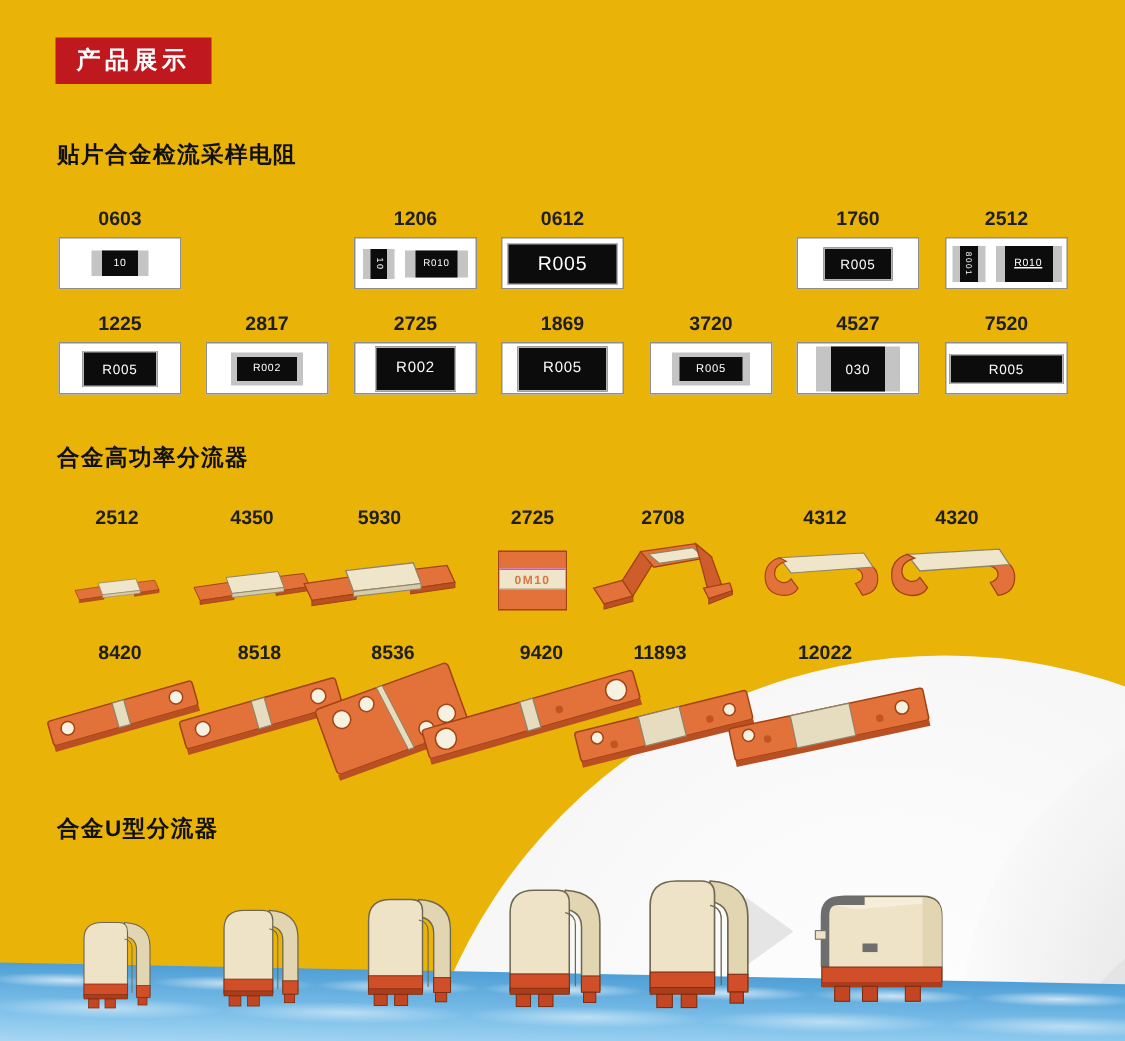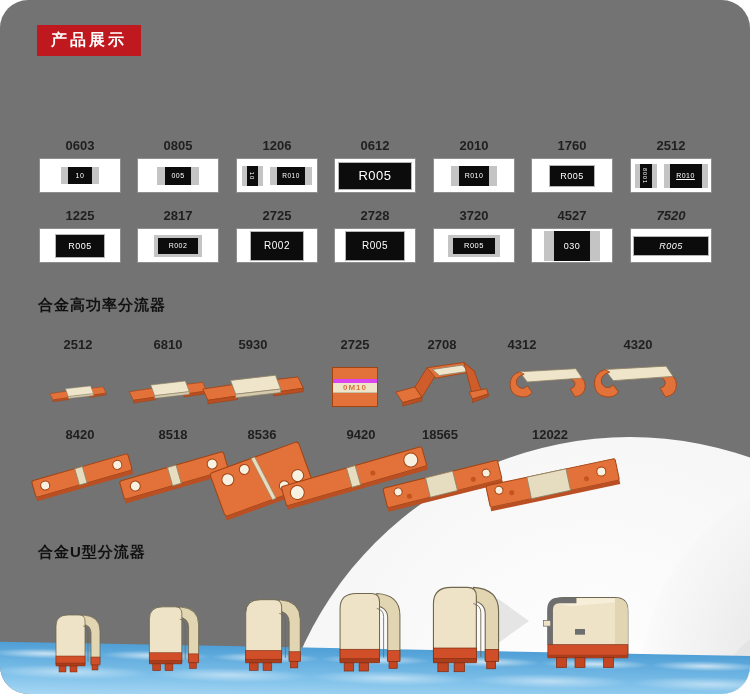--- a/index.html
+++ b/index.html
@@ -1,17 +1,17 @@
 <!DOCTYPE html>
 <html><head>
 <meta charset="utf-8">
 <style>
   html,body{margin:0;padding:0;background:#fff;}
-  #canvas{position:relative;width:750px;height:694px;background:#737373;overflow:hidden;
-          font-family:"Liberation Sans", sans-serif;color:#1f1f1f;border-radius:28px;}
+  #canvas{position:relative;width:750px;height:694px;background:#eab308;overflow:hidden;
+          font-family:"Liberation Sans", sans-serif;color:#1f1f1f;}
   
   .bg{position:absolute;z-index:0;}
   .bgc1{left:270px;top:437px;width:720px;height:720px;border-radius:50%;
         background:radial-gradient(circle at 45% 38%, #ffffff 0%, #f6f6f6 52%, #e9e9e9 76%, #f3f3f3 100%);}
   .bgc2{left:640px;top:470px;width:430px;height:430px;border-radius:50%;
         background:radial-gradient(circle, rgba(214,214,214,.85) 0%, rgba(233,233,233,.45) 55%, rgba(255,255,255,0) 75%);}
   .bgc3{left:705px;top:610px;width:250px;height:250px;border-radius:50%;background:#e2e2e2;opacity:.75;}
   .arrow-dec{left:497px;top:598px;width:0;height:0;border-left:32px solid #e5e5e5;
              border-top:23px solid transparent;border-bottom:23px solid transparent;}
   .sky{position:absolute;z-index:1;left:-10px;top:649px;width:780px;height:70px;
@@ -43,53 +43,46 @@
   .flabel{position:absolute;z-index:2;width:82px;text-align:center;font-size:13px;
           font-weight:600;color:#1f1f1f;}
   .comp{position:absolute;z-index:2;}
   
   .shunt-face{position:absolute;z-index:2;width:46px;height:40px;border:1px solid #a24312;
               display:flex;flex-direction:column;box-sizing:border-box;}
   .sf-band{flex:0 0 11px;background:#e2713a;}
   .sf-band.bot{flex:0 0 13px;}
   .sf-mid{flex:1;background:#efe5ca;display:flex;align-items:center;justify-content:center;
           font-size:8px;font-weight:bold;color:#d8773f;letter-spacing:1px;
-          border-top:4px solid #d946ef;border-bottom:1px solid #c8bfa4;}
+          border-top:1px solid #d946ef;border-bottom:1px solid #c8bfa4;}
 </style>
 </head>
 <body>
 
 <div id="canvas">
 
   <div class="bg bgc1"></div>
   <div class="bg bgc2"></div>
   <div class="bg bgc3"></div>
   <div class="bg arrow-dec"></div>
   <div class="sky"></div>
 
   <div class="badge">产品展示</div>
 
+  <div class="sec-title" style="top:94px;">贴片合金检流采样电阻</div>
 
   <div class="cell" style="left:39px;top:138px;">
     <div class="plabel">0603</div>
     <div class="pbox">
       <div class="cap" style="padding:0 7px;">
         <div class="chipb" style="width:24px;height:17px;font-size:7px;">10</div>
       </div>
     </div>
   </div>
 
-  <div class="cell" style="left:137px;top:138px;">
-    <div class="plabel">0805</div>
-    <div class="pbox">
-      <div class="cap" style="padding:0 8px;">
-        <div class="chipb" style="width:26px;height:18px;font-size:7px;">005</div>
-      </div>
-    </div>
-  </div>
 
   <div class="cell" style="left:236px;top:138px;">
     <div class="plabel">1206</div>
     <div class="pbox">
       <div class="cap" style="padding:0 5px;">
         <div class="chipb" style="width:11px;height:20px;font-size:6px;">
           <span class="rot">10</span>
         </div>
       </div>
       <div class="cap" style="padding:0 7px;">
@@ -98,28 +91,20 @@
     </div>
   </div>
 
   <div class="cell" style="left:334px;top:138px;">
     <div class="plabel">0612</div>
     <div class="pbox">
       <div class="chipb bordered" style="width:72px;height:26px;font-size:13px;">R005</div>
     </div>
   </div>
 
-  <div class="cell" style="left:433px;top:138px;">
-    <div class="plabel">2010</div>
-    <div class="pbox">
-      <div class="cap" style="padding:0 8px;">
-        <div class="chipb" style="width:30px;height:20px;font-size:7px;">R010</div>
-      </div>
-    </div>
-  </div>
 
   <div class="cell" style="left:531px;top:138px;">
     <div class="plabel">1760</div>
     <div class="pbox">
       <div class="chipb bordered" style="width:44px;height:20px;font-size:9px;">R005</div>
     </div>
   </div>
 
   <div class="cell" style="left:630px;top:138px;">
     <div class="plabel">2512</div>
@@ -152,21 +137,21 @@
   </div>
 
   <div class="cell" style="left:236px;top:208px;">
     <div class="plabel">2725</div>
     <div class="pbox">
       <div class="chipb bordered" style="width:52px;height:28px;font-size:10px;">R002</div>
     </div>
   </div>
 
   <div class="cell" style="left:334px;top:208px;">
-    <div class="plabel">2728</div>
+    <div class="plabel">1869</div>
     <div class="pbox">
       <div class="chipb bordered" style="width:58px;height:28px;font-size:10px;">R005</div>
     </div>
   </div>
 
   <div class="cell" style="left:433px;top:208px;">
     <div class="plabel">3720</div>
     <div class="pbox">
       <div class="cap" style="padding:3px 5px;">
         <div class="chipb" style="width:42px;height:16px;font-size:7.5px;">R005</div>
@@ -176,35 +161,35 @@
 
   <div class="cell" style="left:531px;top:208px;">
     <div class="plabel">4527</div>
     <div class="pbox">
       <div class="cap" style="padding:0 10px;">
         <div class="chipb" style="width:36px;height:30px;font-size:9px;">030</div>
       </div>
     </div>
   </div>
 
-  <div class="cell" style="left:630px;top:208px;font-style:italic;">
+  <div class="cell" style="left:630px;top:208px;">
     <div class="plabel">7520</div>
     <div class="pbox">
       <div class="chipb bordered" style="width:74px;height:18px;font-size:9px;">R005</div>
     </div>
   </div>
 
   <div class="sec-title" style="top:296px;">合金高功率分流器</div>
 
   <div class="flabel" style="left:37px;top:337px;">2512</div>
-  <div class="flabel" style="left:127px;top:337px;">6810</div>
+  <div class="flabel" style="left:127px;top:337px;">4350</div>
   <div class="flabel" style="left:212px;top:337px;">5930</div>
   <div class="flabel" style="left:314px;top:337px;">2725</div>
   <div class="flabel" style="left:401px;top:337px;">2708</div>
-  <div class="flabel" style="left:481px;top:337px;">4312</div>
+  <div class="flabel" style="left:509px;top:337px;">4312</div>
   <div class="flabel" style="left:597px;top:337px;">4320</div>
 
   <svg class="comp" style="left:49px;top:383px;" width="58" viewBox="0 0 120 40">
     <polygon points="2,22 36,17 42,30 8,35" fill="#e2713a" stroke="#a24312"></polygon>
     <polygon points="8,35 42,30 42,34 8,39" fill="#b94f22" stroke="#a24312" stroke-width="0.8"></polygon>
     <polygon points="78,12 112,8 118,21 84,26" fill="#e2713a" stroke="#a24312"></polygon>
     <polygon points="84,26 118,21 118,25 84,30" fill="#b94f22" stroke="#a24312" stroke-width="0.8"></polygon>
     <polygon points="34,12 86,6 92,22 40,28" fill="#efe5ca" stroke="#8f8468"></polygon>
     <polygon points="40,28 92,22 92,26 40,32" fill="#d6cbae" stroke="#8f8468" stroke-width="0.8"></polygon>
   </svg>
@@ -250,21 +235,21 @@
   <svg class="comp" style="left:591px;top:361px;" width="94" viewBox="0 0 110 56">
     <path d="M86,14 q14,2 14,14 q0,12 -13,14 l-6,-10 q6,-2 6,-6 q0,-5 -6,-7 Z" fill="#e2713a" stroke="#a24312"></path>
     <polygon points="16,10 88,6 96,18 26,23" fill="#efe5ca" stroke="#8f8468"></polygon>
     <path d="M16,10 q-12,4 -12,16 q0,14 14,16 q10,1 14,-6 l-6,-8 q-3,4 -8,3 q-6,-2 -6,-8 q0,-7 10,-10 Z" fill="#e2713a" stroke="#a24312"></path>
   </svg>
 
   <div class="flabel" style="left:39px;top:427px;">8420</div>
   <div class="flabel" style="left:132px;top:427px;">8518</div>
   <div class="flabel" style="left:221px;top:427px;">8536</div>
   <div class="flabel" style="left:320px;top:427px;">9420</div>
-  <div class="flabel" style="left:399px;top:427px;">18565</div>
+  <div class="flabel" style="left:399px;top:427px;">11893</div>
   <div class="flabel" style="left:509px;top:427px;">12022</div>
 
   <svg class="comp" style="left:22px;top:447px;" width="120" viewBox="0 0 120 58">
     <g transform="rotate(-16 60 29)">
       <rect x="10" y="20" width="100" height="17" rx="2" fill="#e2713a" stroke="#a24312"></rect>
       <rect x="10" y="37" width="100" height="4" fill="#b94f22"></rect>
       <rect x="55" y="20" width="8" height="17" fill="#e6dcc0" stroke="#8f8468" stroke-width="0.8"></rect>
       <circle cx="22" cy="28" r="4.5" fill="#f7f1e1" stroke="#a24312"></circle>
       <circle cx="97" cy="28" r="4.5" fill="#f7f1e1" stroke="#a24312"></circle>
     </g>

